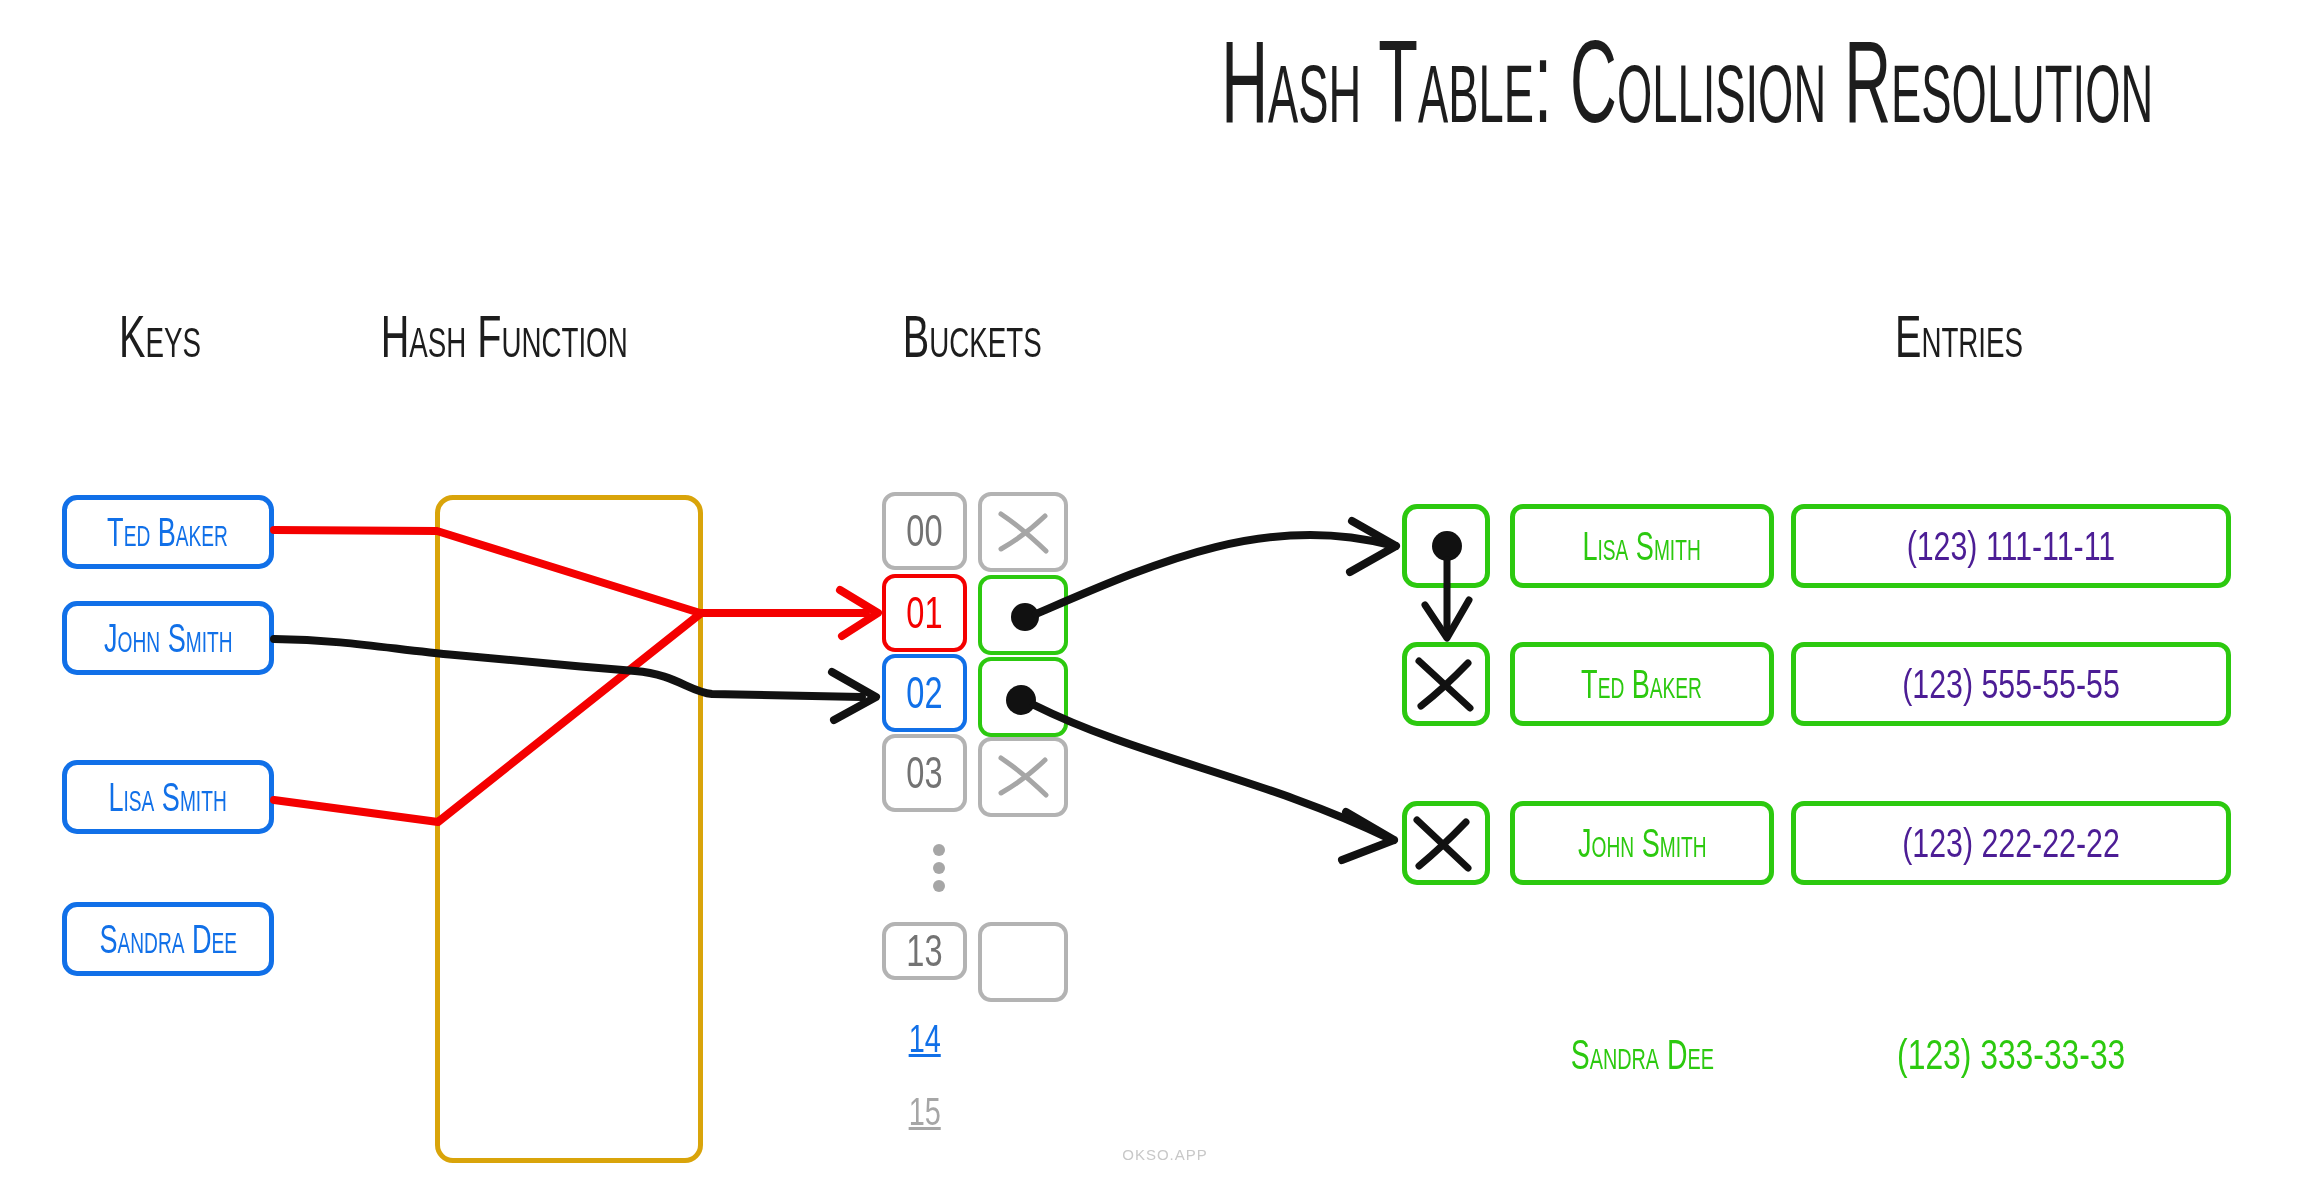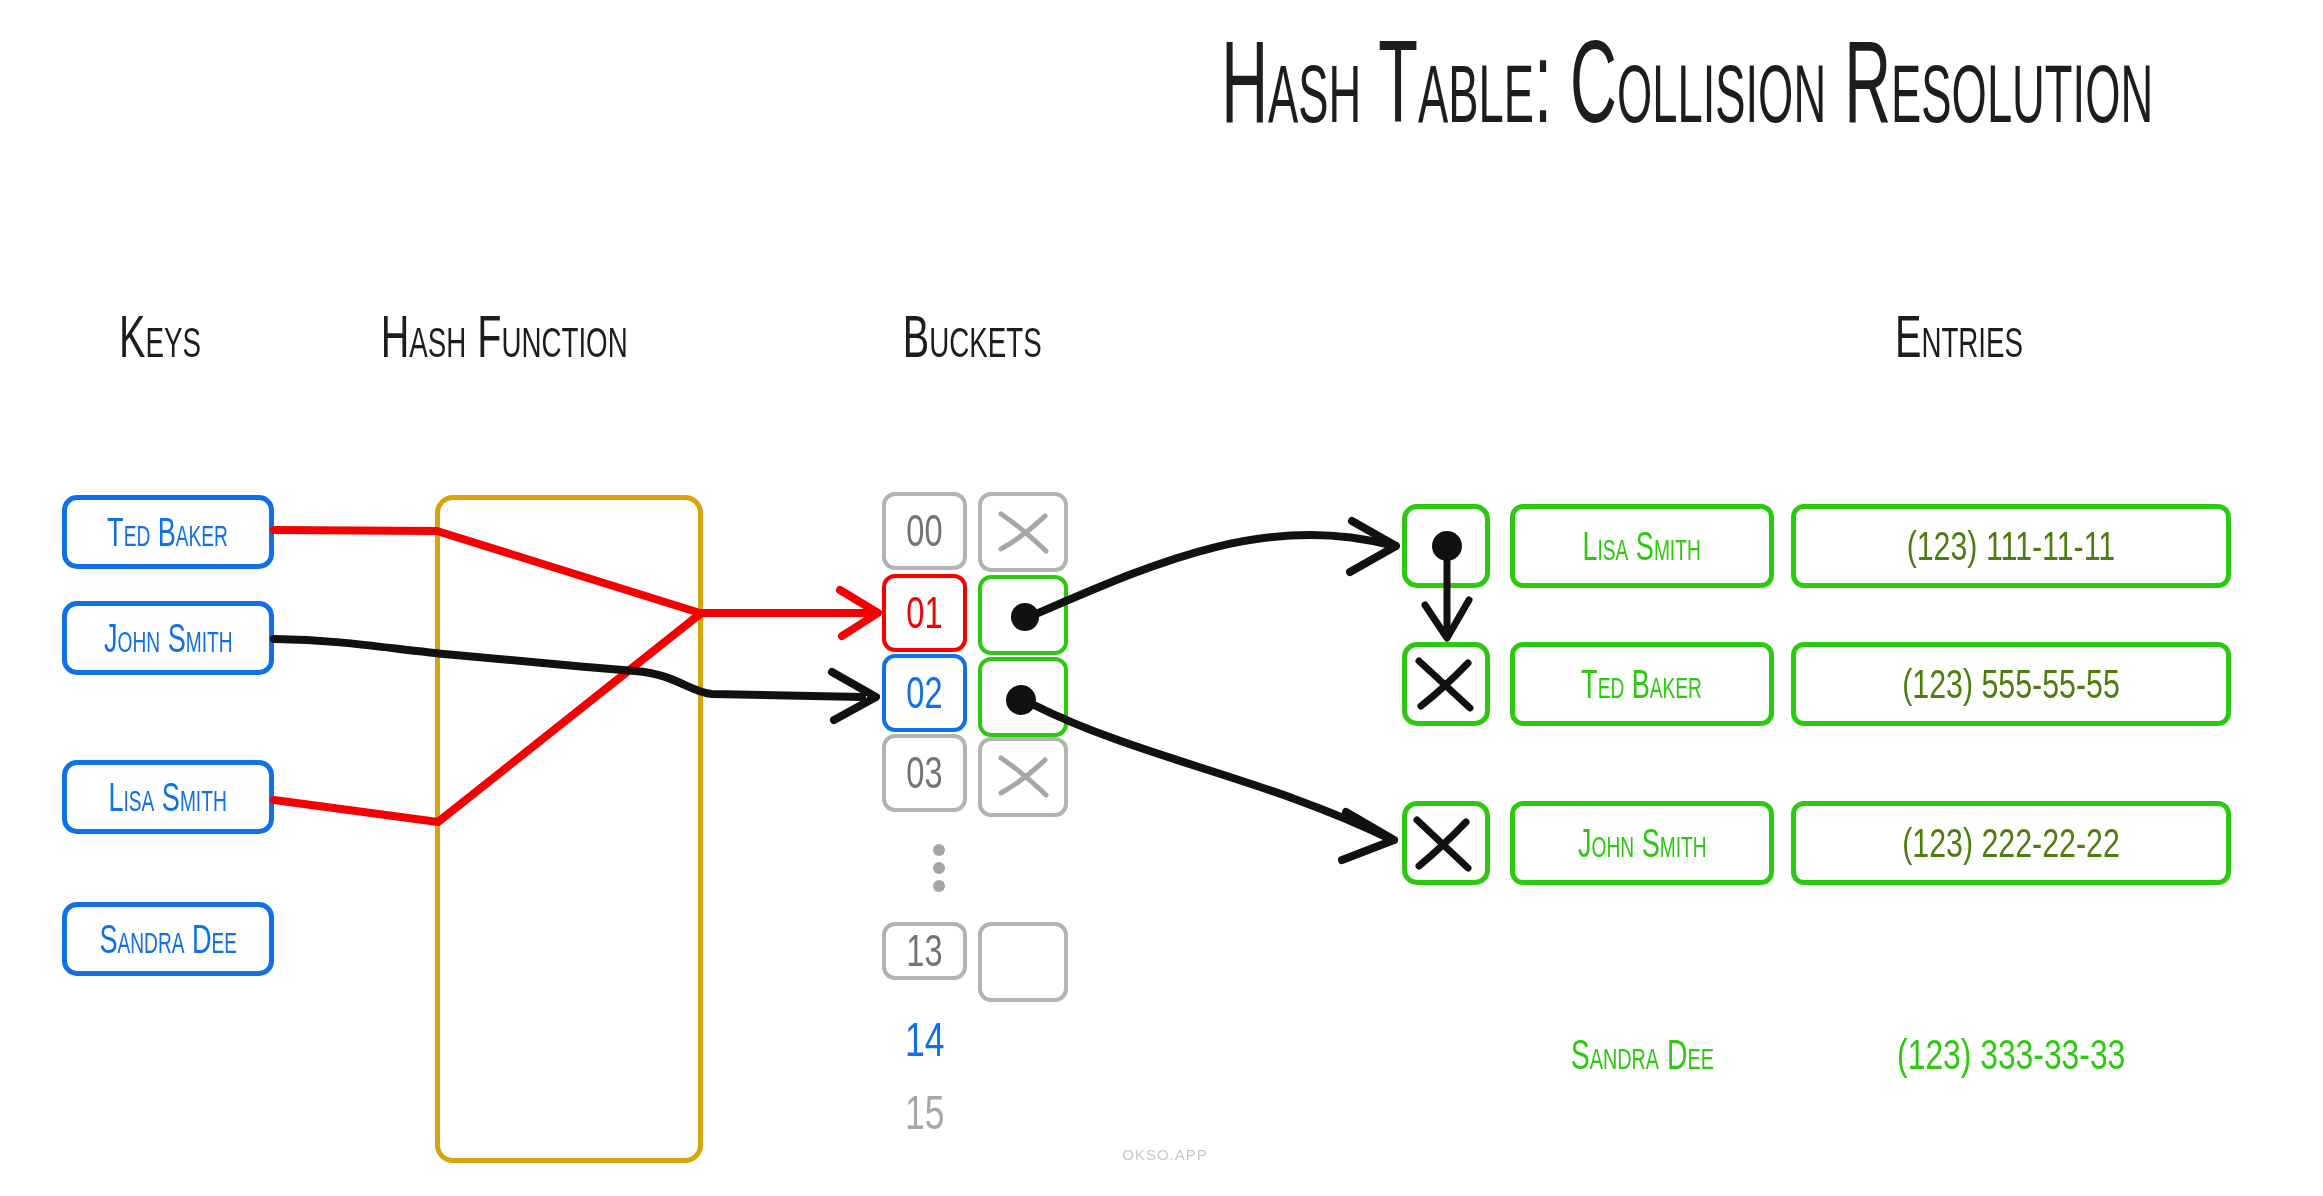--- a/index.html
+++ b/index.html
@@ -29,30 +29,30 @@
 
   .idx-box { left:882px; width:85px; height:78px; border:4px solid #b3b3b3;
              border-radius:13px; color:#737373; font-size:44px; background:transparent; }
   .idx-red  { border-color:#f40000; color:#f40000; }
   .idx-blue { border-color:#1170e8; color:#1170e8; }
 
   .slot-box { left:978px; width:90px; height:80px; border:4px solid #b3b3b3;
               border-radius:13px; background:transparent; }
   .slot-green { border-color:#2cc90f; }
 
-  .ovf-label { left:882px; width:85px; height:52px; font-size:48px; }
+  .ovf-label { left:882px; width:85px; height:52px; font-size:39px;text-decoration:underline; }
   .ovf-blue { color:#1170e8; }
   .ovf-gray { color:#a6a6a6; }
 
   .ptr-box  { left:1402px; width:88px; height:84px; border:5px solid #2cc90f;
               border-radius:15px; background:transparent; }
   .name-box { left:1510px; width:264px; height:84px; border:5px solid #2cc90f;
               border-radius:13px; color:#2cc90f; font-size:41px; background:transparent; }
   .phone-box{ left:1791px; width:440px; height:84px; border:5px solid #2cc90f;
-              border-radius:13px; color:#4d7c0f; font-size:41px; background:transparent; }
+              border-radius:13px; color:#4c1d95; font-size:41px; background:transparent; }
 
   .loose-text { color:#2cc90f; font-size:43px; }
 
   .watermark { left:1090px; top:1144px; width:150px; height:20px; font-size:15px;
                color:#c8c8c8; letter-spacing:1px; font-variant:small-caps; }
 
   svg.overlay { position:absolute; left:0; top:0; z-index:6; pointer-events:none; }
   .boxlayer { z-index:3; }
 </style>
 </head>

